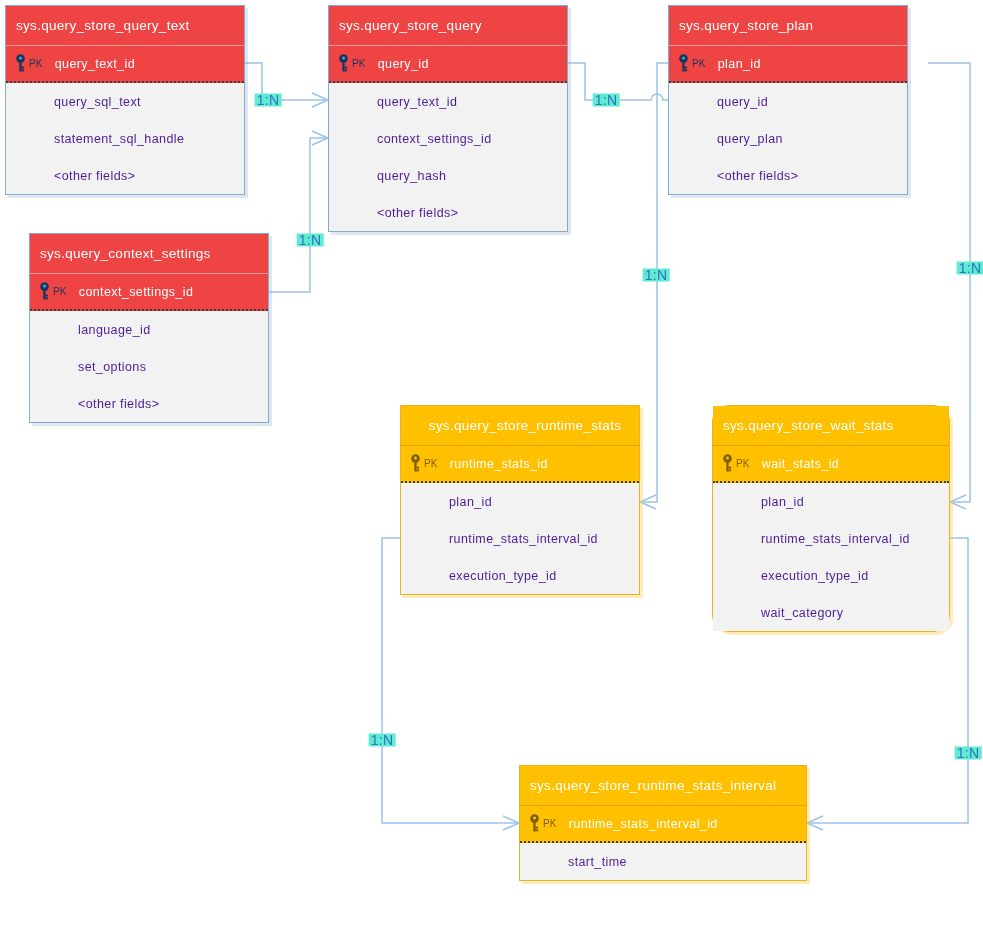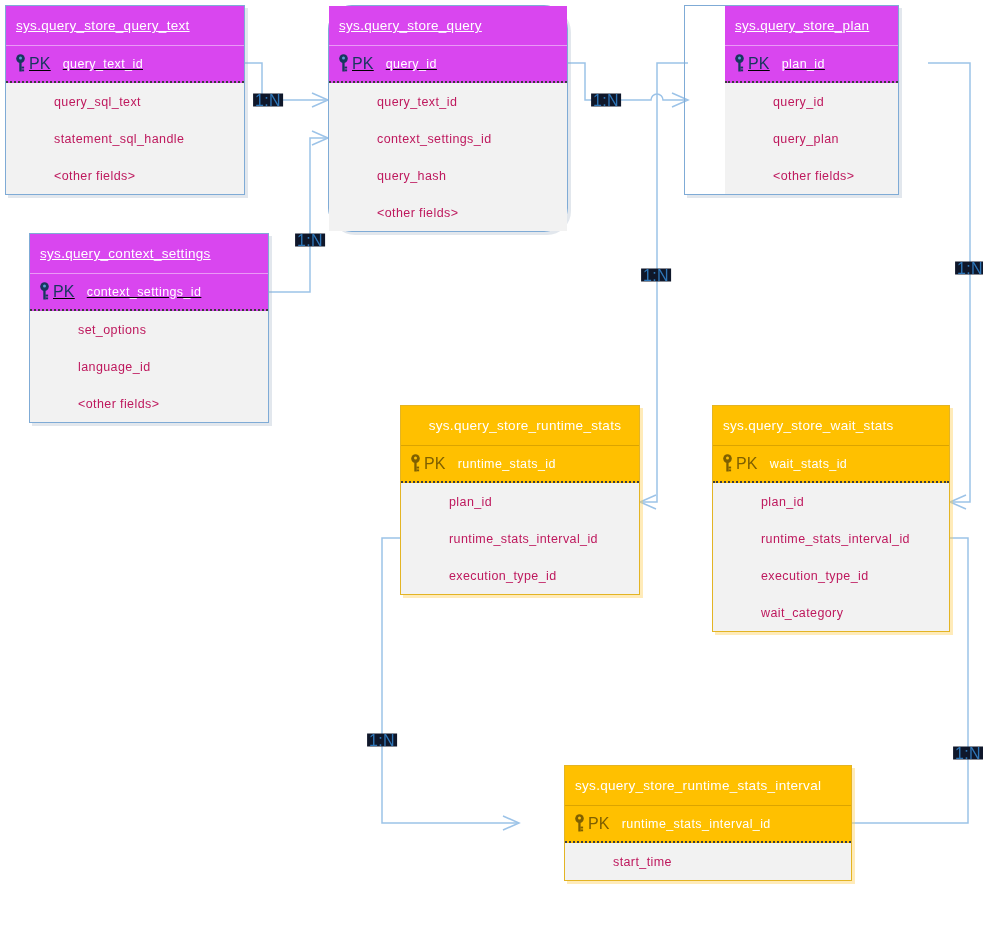--- a/index.html
+++ b/index.html
@@ -13,40 +13,40 @@
   .tbl .thead{
     height:39px;line-height:39px;padding-left:10px;color:#ffffff;
     font-size:13.5px;letter-spacing:.3px;white-space:nowrap;overflow:hidden;
     box-sizing:border-box;
   }
   .tbl .pkrow{
     height:38px;display:flex;align-items:center;padding-left:8px;
     box-sizing:border-box;border-top:1px solid rgba(255,255,255,.45);
     border-bottom:2px dotted #3d3d3d;
   }
-  .tbl .pkbadge{font-size:16px;margin-left:2px;letter-spacing:.2px;}
+  .tbl .pkbadge{font-size:10px;margin-left:2px;letter-spacing:.2px;}
   .tbl .pkfield{color:#ffffff;font-size:12.5px;letter-spacing:.4px;margin-left:12px;white-space:nowrap;}
   .tbl .tbody{background:#F2F2F2;}
   .tbl .frow{
     height:37px;display:flex;align-items:center;padding-left:48px;
-    font-size:12.5px;letter-spacing:.4px;color:#be185d;white-space:nowrap;
+    font-size:12.5px;letter-spacing:.4px;color:#4c1d95;white-space:nowrap;
     box-sizing:border-box;
   }
   .tbl.blue{border:1px solid #7FABD6;box-shadow:3px 3px 0 rgba(150,170,190,.28);}
-  .tbl.blue .thead,.tbl.blue .pkrow{background:#d946ef;text-decoration:underline;}
+  .tbl.blue .thead,.tbl.blue .pkrow{background:#ef4444;}
   .tbl.blue .pkbadge{color:#17375E;}
   .tbl.blue .tbody{border-top:0;}
   .tbl.orange{border:1px solid #E3B424;box-shadow:3px 3px 0 rgba(255,205,80,.4);}
   .tbl.orange .thead,.tbl.orange .pkrow{background:#FFC000;}
   .tbl.orange .pkrow{border-top:1px solid rgba(190,140,0,.55);}
   .tbl.orange .pkbadge{color:#7F6000;}
 
   .rellabel{
     position:absolute;transform:translate(-50%,-50%);
-    background:#0f172a;color:#2E75B6;font-size:16px;letter-spacing:.3px;
+    background:#5eead4;color:#2E75B6;font-size:14px;letter-spacing:.3px;
     padding:0 2px;line-height:13px;
   }
   .keyicon{flex:0 0 auto;display:block;}
 </style>
 </head>
 <body>
 
 <div id="canvas">
   <svg id="wires" width="983" height="933" viewBox="0 0 983 933" xmlns="http://www.w3.org/2000/svg">
       <path d="M245 63 H262 V100 H326" fill="none" stroke="#9CC3E8" stroke-width="1.5"></path>
@@ -77,41 +77,41 @@
     </svg>
           <span class="pkbadge">PK</span>
           <span class="pkfield">query_text_id</span>
         </div>
         <div class="tbody">
           <div class="frow">query_sql_text</div>
           <div class="frow">statement_sql_handle</div>
           <div class="frow">&lt;other fields&gt;</div>
         </div>
       </div>
-      <div class="tbl blue" style="left: 328px; top: 5px; width: 240px; border-radius: 24px;">
+      <div class="tbl blue" style="left: 328px; top: 5px; width: 240px;">
         <div class="thead">sys.query_store_query</div>
         <div class="pkrow">
           <svg class="keyicon" width="13" height="19" viewBox="0 0 13 19">
       <circle cx="6.5" cy="4.6" r="4.3" fill="#17375E"></circle>
       <circle cx="6.5" cy="3.9" r="1.5" fill="#5B9BD5"></circle>
       <rect x="5.3" y="8.2" width="2.3" height="9.3" fill="#17375E"></rect>
       <rect x="7.4" y="12.6" width="2.7" height="1.9" fill="#17375E"></rect>
       <rect x="7.4" y="15.4" width="2.7" height="1.9" fill="#17375E"></rect>
     </svg>
           <span class="pkbadge">PK</span>
           <span class="pkfield">query_id</span>
         </div>
         <div class="tbody">
           <div class="frow">query_text_id</div>
           <div class="frow">context_settings_id</div>
           <div class="frow">query_hash</div>
           <div class="frow">&lt;other fields&gt;</div>
         </div>
       </div>
-      <div class="tbl blue" style="left: 684px; top: 5px; width: 215px; padding-left: 40px;">
+      <div class="tbl blue" style="left: 668px; top: 5px; width: 240px;">
         <div class="thead">sys.query_store_plan</div>
         <div class="pkrow">
           <svg class="keyicon" width="13" height="19" viewBox="0 0 13 19">
       <circle cx="6.5" cy="4.6" r="4.3" fill="#17375E"></circle>
       <circle cx="6.5" cy="3.9" r="1.5" fill="#5B9BD5"></circle>
       <rect x="5.3" y="8.2" width="2.3" height="9.3" fill="#17375E"></rect>
       <rect x="7.4" y="12.6" width="2.7" height="1.9" fill="#17375E"></rect>
       <rect x="7.4" y="15.4" width="2.7" height="1.9" fill="#17375E"></rect>
     </svg>
           <span class="pkbadge">PK</span>
@@ -130,22 +130,22 @@
       <circle cx="6.5" cy="4.6" r="4.3" fill="#17375E"></circle>
       <circle cx="6.5" cy="3.9" r="1.5" fill="#5B9BD5"></circle>
       <rect x="5.3" y="8.2" width="2.3" height="9.3" fill="#17375E"></rect>
       <rect x="7.4" y="12.6" width="2.7" height="1.9" fill="#17375E"></rect>
       <rect x="7.4" y="15.4" width="2.7" height="1.9" fill="#17375E"></rect>
     </svg>
           <span class="pkbadge">PK</span>
           <span class="pkfield">context_settings_id</span>
         </div>
         <div class="tbody">
+          <div class="frow">language_id</div>
           <div class="frow">set_options</div>
-          <div class="frow">language_id</div>
           <div class="frow">&lt;other fields&gt;</div>
         </div>
       </div>
       <div class="tbl orange" style="left: 400px; top: 405px; width: 240px; text-align: center;">
         <div class="thead">sys.query_store_runtime_stats</div>
         <div class="pkrow">
           <svg class="keyicon" width="13" height="19" viewBox="0 0 13 19">
       <circle cx="6.5" cy="4.6" r="4.3" fill="#7F6000"></circle>
       <circle cx="6.5" cy="3.9" r="1.5" fill="#FFC000"></circle>
       <rect x="5.3" y="8.2" width="2.3" height="9.3" fill="#7F6000"></rect>
@@ -154,41 +154,41 @@
     </svg>
           <span class="pkbadge">PK</span>
           <span class="pkfield">runtime_stats_id</span>
         </div>
         <div class="tbody">
           <div class="frow">plan_id</div>
           <div class="frow">runtime_stats_interval_id</div>
           <div class="frow">execution_type_id</div>
         </div>
       </div>
-      <div class="tbl orange" style="left: 712px; top: 405px; width: 238px;">
+      <div class="tbl orange" style="left: 712px; top: 405px; width: 238px; border-radius: 16px;">
         <div class="thead">sys.query_store_wait_stats</div>
         <div class="pkrow">
           <svg class="keyicon" width="13" height="19" viewBox="0 0 13 19">
       <circle cx="6.5" cy="4.6" r="4.3" fill="#7F6000"></circle>
       <circle cx="6.5" cy="3.9" r="1.5" fill="#FFC000"></circle>
       <rect x="5.3" y="8.2" width="2.3" height="9.3" fill="#7F6000"></rect>
       <rect x="7.4" y="12.6" width="2.7" height="1.9" fill="#7F6000"></rect>
       <rect x="7.4" y="15.4" width="2.7" height="1.9" fill="#7F6000"></rect>
     </svg>
           <span class="pkbadge">PK</span>
           <span class="pkfield">wait_stats_id</span>
         </div>
         <div class="tbody">
           <div class="frow">plan_id</div>
           <div class="frow">runtime_stats_interval_id</div>
           <div class="frow">execution_type_id</div>
           <div class="frow">wait_category</div>
         </div>
       </div>
-      <div class="tbl orange" style="left: 519px; top: 765px; width: 288px; margin-left: 45px;">
+      <div class="tbl orange" style="left: 519px; top: 765px; width: 288px;">
         <div class="thead">sys.query_store_runtime_stats_interval</div>
         <div class="pkrow">
           <svg class="keyicon" width="13" height="19" viewBox="0 0 13 19">
       <circle cx="6.5" cy="4.6" r="4.3" fill="#7F6000"></circle>
       <circle cx="6.5" cy="3.9" r="1.5" fill="#FFC000"></circle>
       <rect x="5.3" y="8.2" width="2.3" height="9.3" fill="#7F6000"></rect>
       <rect x="7.4" y="12.6" width="2.7" height="1.9" fill="#7F6000"></rect>
       <rect x="7.4" y="15.4" width="2.7" height="1.9" fill="#7F6000"></rect>
     </svg>
           <span class="pkbadge">PK</span>

